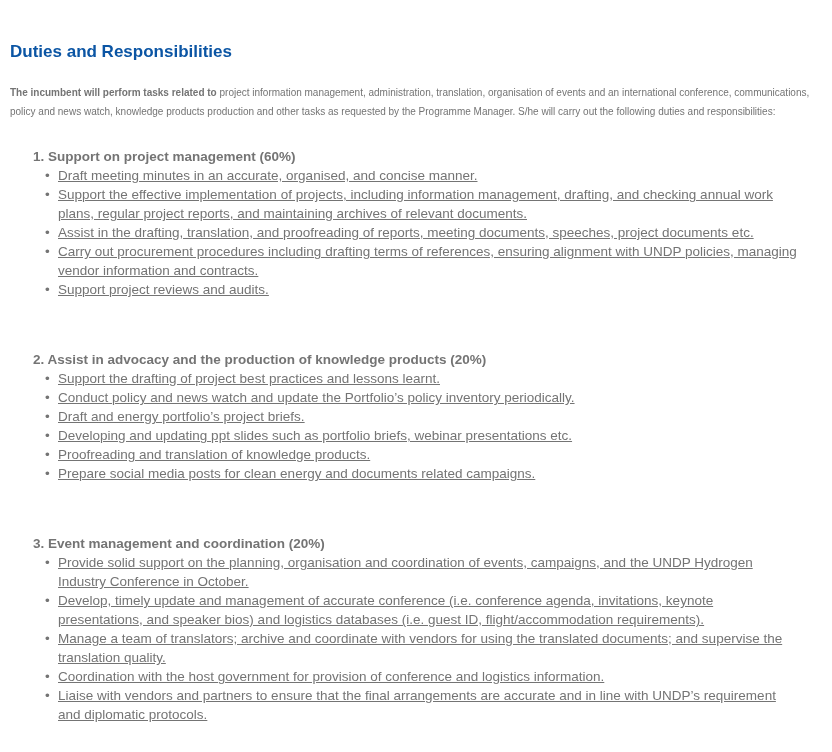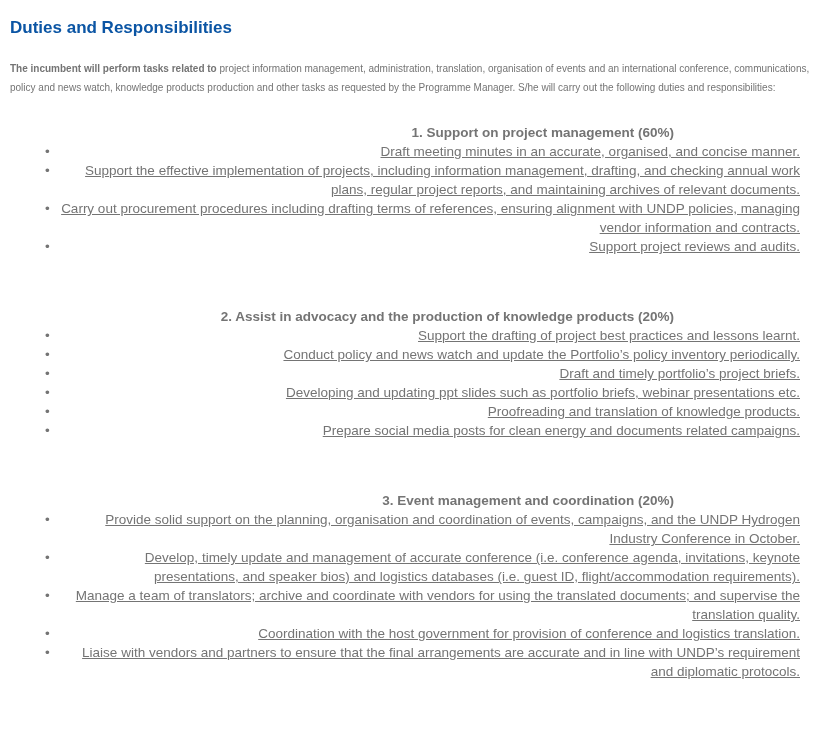--- a/index.html
+++ b/index.html
@@ -11,41 +11,41 @@
   body {
     width: 832px;
     height: 752px;
     overflow: hidden;
     font-family: "Liberation Sans", "DejaVu Sans", sans-serif;
     color: #747474;
   }
   .page {
     padding: 18px 10px 0 10px;
     width: 684px;
+    margin-top: 24px;
   }
   .page-title {
     margin: 0;
     font-size: 17px;
     line-height: 20px;
     font-weight: bold;
     color: #0b55a4; 
   }
   .intro {
     margin: 21px 0 0 0;
     font-size: 10px;
     line-height: 19px;
     color: #747474; 
     width: 812px;
   }
   .intro .lead-bold {
     font-weight: bold;
   }
   .duty-section {
     margin-top: 26px;
-    text-align: right;
   }
   .duty-section + .duty-section {
     margin-top: 51px;
   }
   .section-heading {
     margin: 0 0 0 23px;
     font-size: 13.5px;
     line-height: 19px;
     font-weight: bold;
     color: #747474;
@@ -81,41 +81,42 @@
 
   <h1 class="page-title">Duties and Responsibilities</h1>
 
   <p class="intro"><span class="lead-bold">The incumbent will perform tasks related to</span><span> project information management, administration, translation, organisation of events and an international conference, communications, policy and news watch, knowledge products production and other tasks as requested by the Programme Manager. S/he will carry out the following duties and responsibilities:</span></p>
 
   <div class="duty-section">
     <p class="section-heading">1. Support on project management (60%)</p>
     <ul class="duty-list">
       <li>Draft meeting minutes in an accurate, organised, and concise manner.</li>
       <li>Support the effective implementation of projects, including information management, drafting, and checking annual work plans, regular project reports, and maintaining archives of relevant documents.</li>
+      <li>Assist in the drafting, translation, and proofreading of reports, meeting documents, speeches, project documents etc.</li>
       <li>Carry out procurement procedures including drafting terms of references, ensuring alignment with UNDP policies, managing vendor information and contracts.</li>
       <li>Support project reviews and audits.</li>
     </ul>
   </div>
 
   <div class="duty-section">
     <p class="section-heading">2. Assist in advocacy and the production of knowledge products (20%)</p>
     <ul class="duty-list">
       <li>Support the drafting of project best practices and lessons learnt.</li>
       <li>Conduct policy and news watch and update the Portfolio’s policy inventory periodically.</li>
-      <li>Draft and timely portfolio’s project briefs.</li>
+      <li>Draft and energy portfolio’s project briefs.</li>
       <li>Developing and updating ppt slides such as portfolio briefs, webinar presentations etc.</li>
       <li>Proofreading and translation of knowledge products.</li>
       <li>Prepare social media posts for clean energy and documents related campaigns.</li>
     </ul>
   </div>
 
   <div class="duty-section">
     <p class="section-heading">3. Event management and coordination (20%)</p>
     <ul class="duty-list">
       <li>Provide solid support on the planning, organisation and coordination of events, campaigns, and the UNDP Hydrogen Industry Conference in October.</li>
       <li>Develop, timely update and management of accurate conference (i.e. conference agenda, invitations, keynote presentations, and speaker bios) and logistics databases (i.e. guest ID, flight/accommodation requirements).</li>
       <li>Manage a team of translators; archive and coordinate with vendors for using the translated documents; and supervise the translation quality.</li>
-      <li>Coordination with the host government for provision of conference and logistics translation.</li>
+      <li>Coordination with the host government for provision of conference and logistics information.</li>
       <li>Liaise with vendors and partners to ensure that the final arrangements are accurate and in line with UNDP’s requirement and diplomatic protocols.</li>
     </ul>
   </div>
 
 </div>
 
 </body></html>

